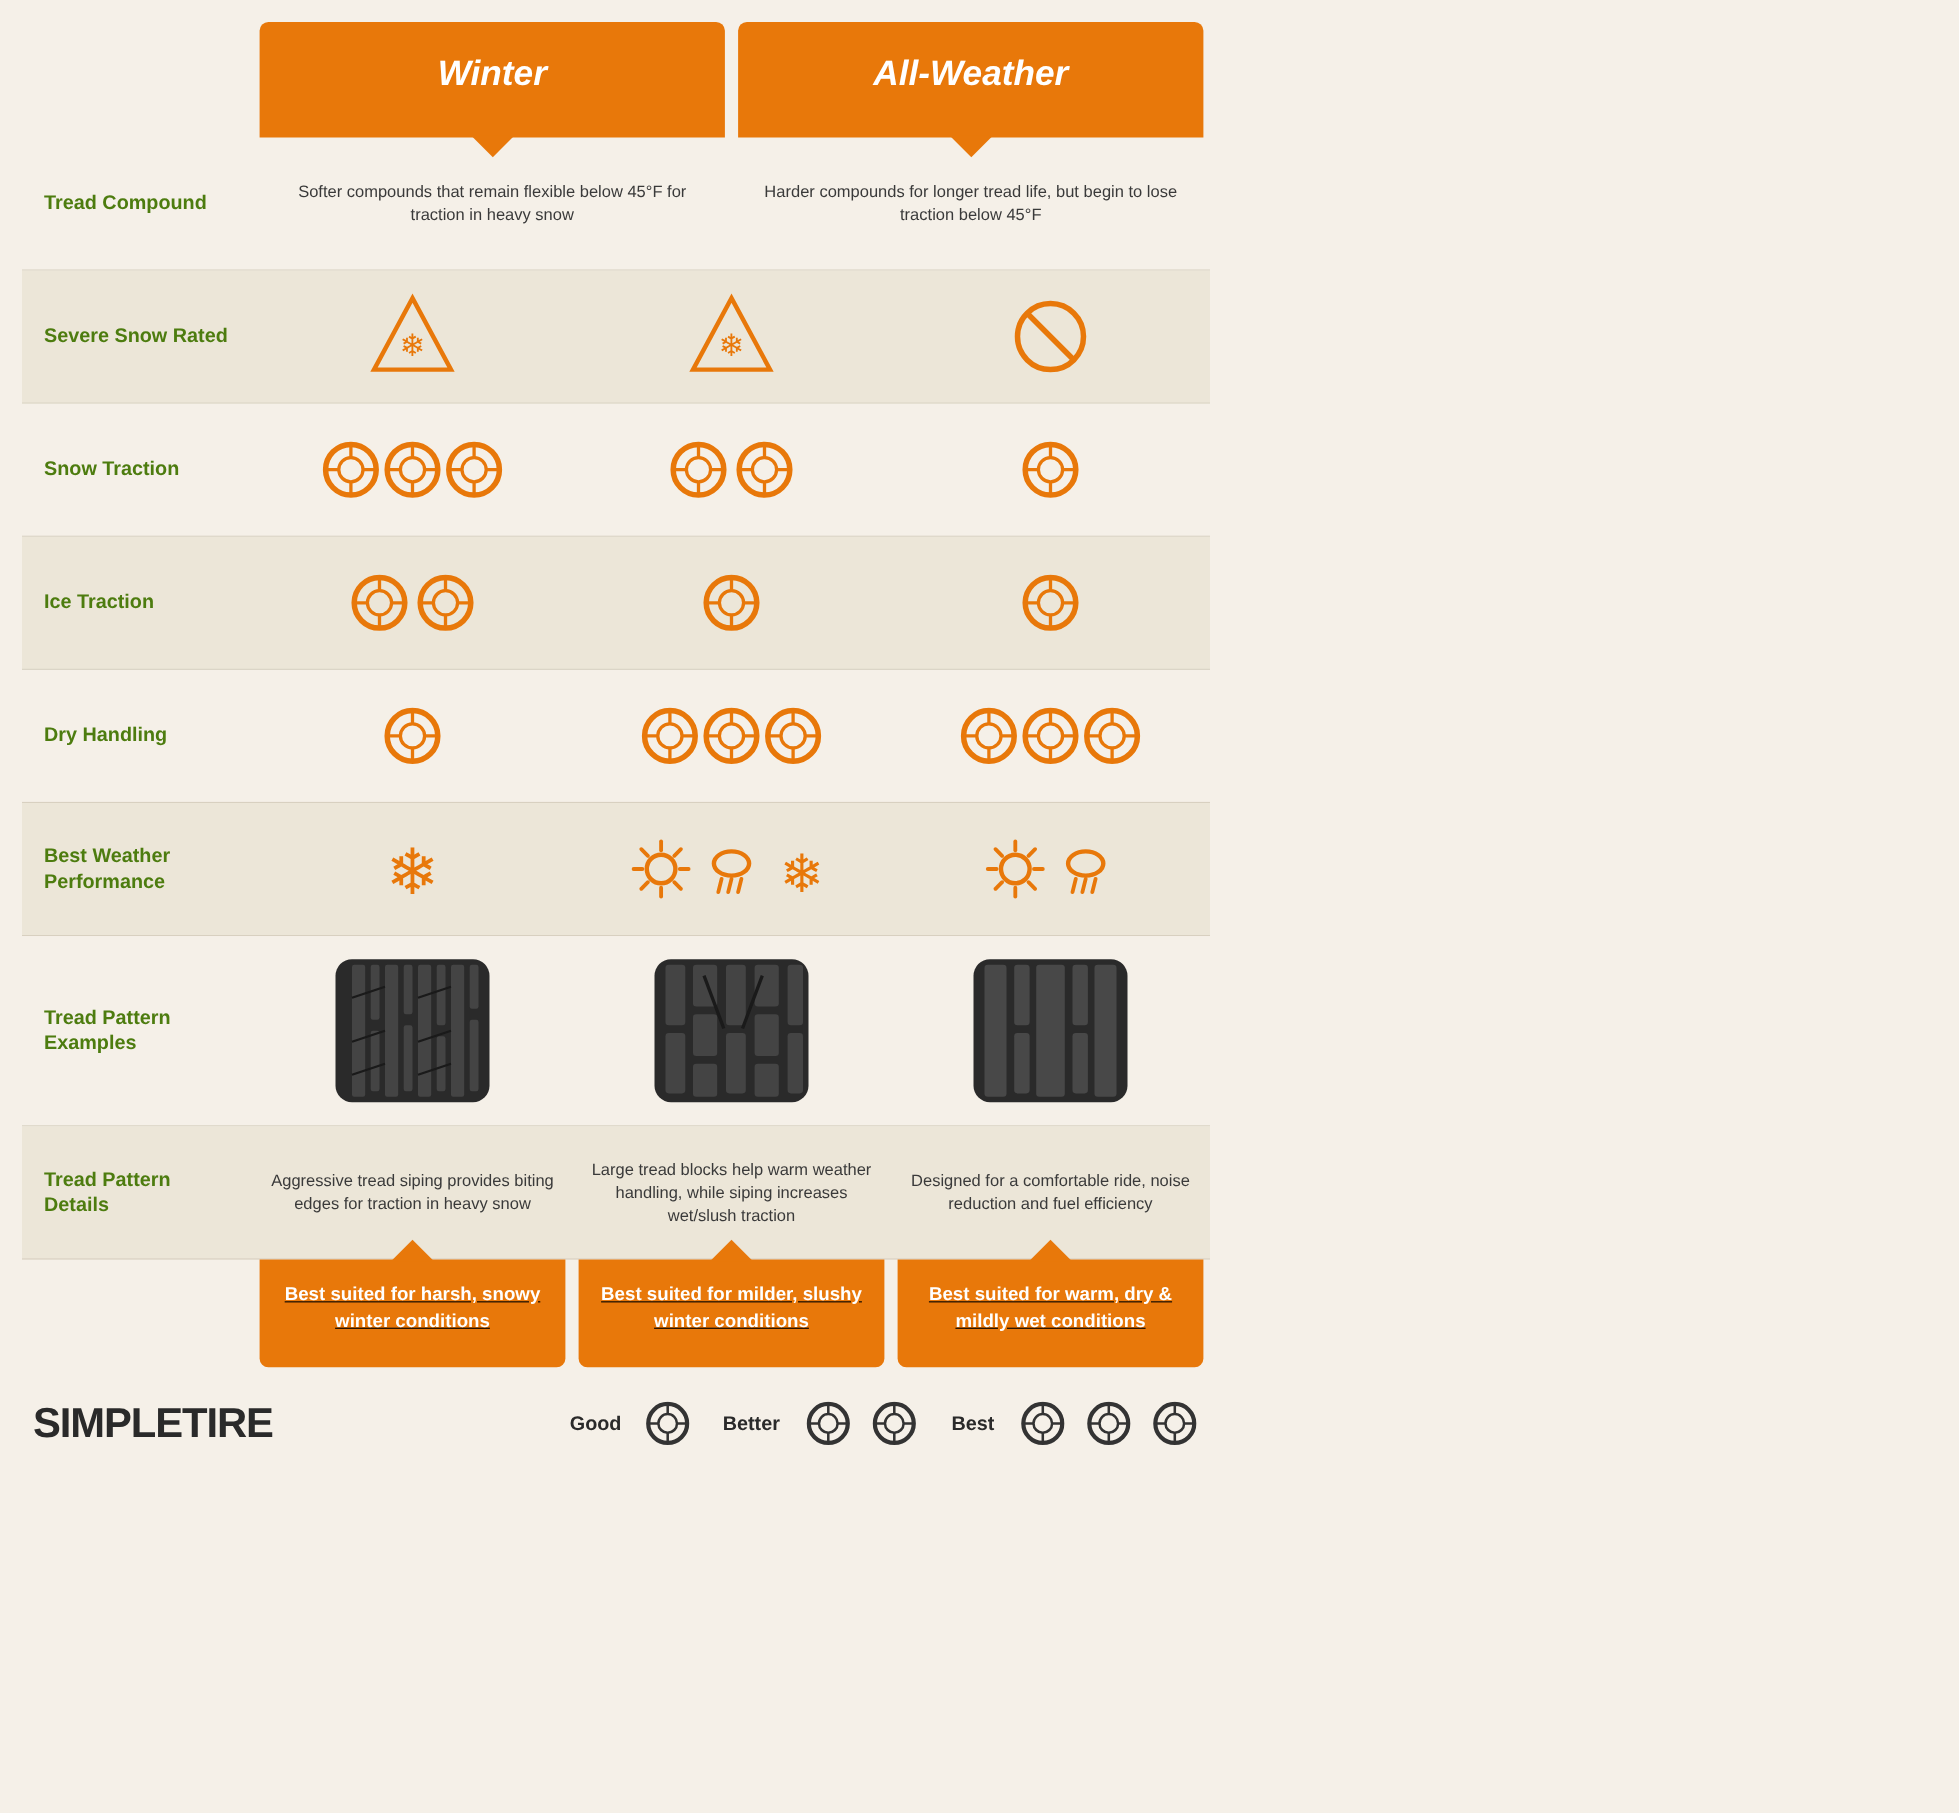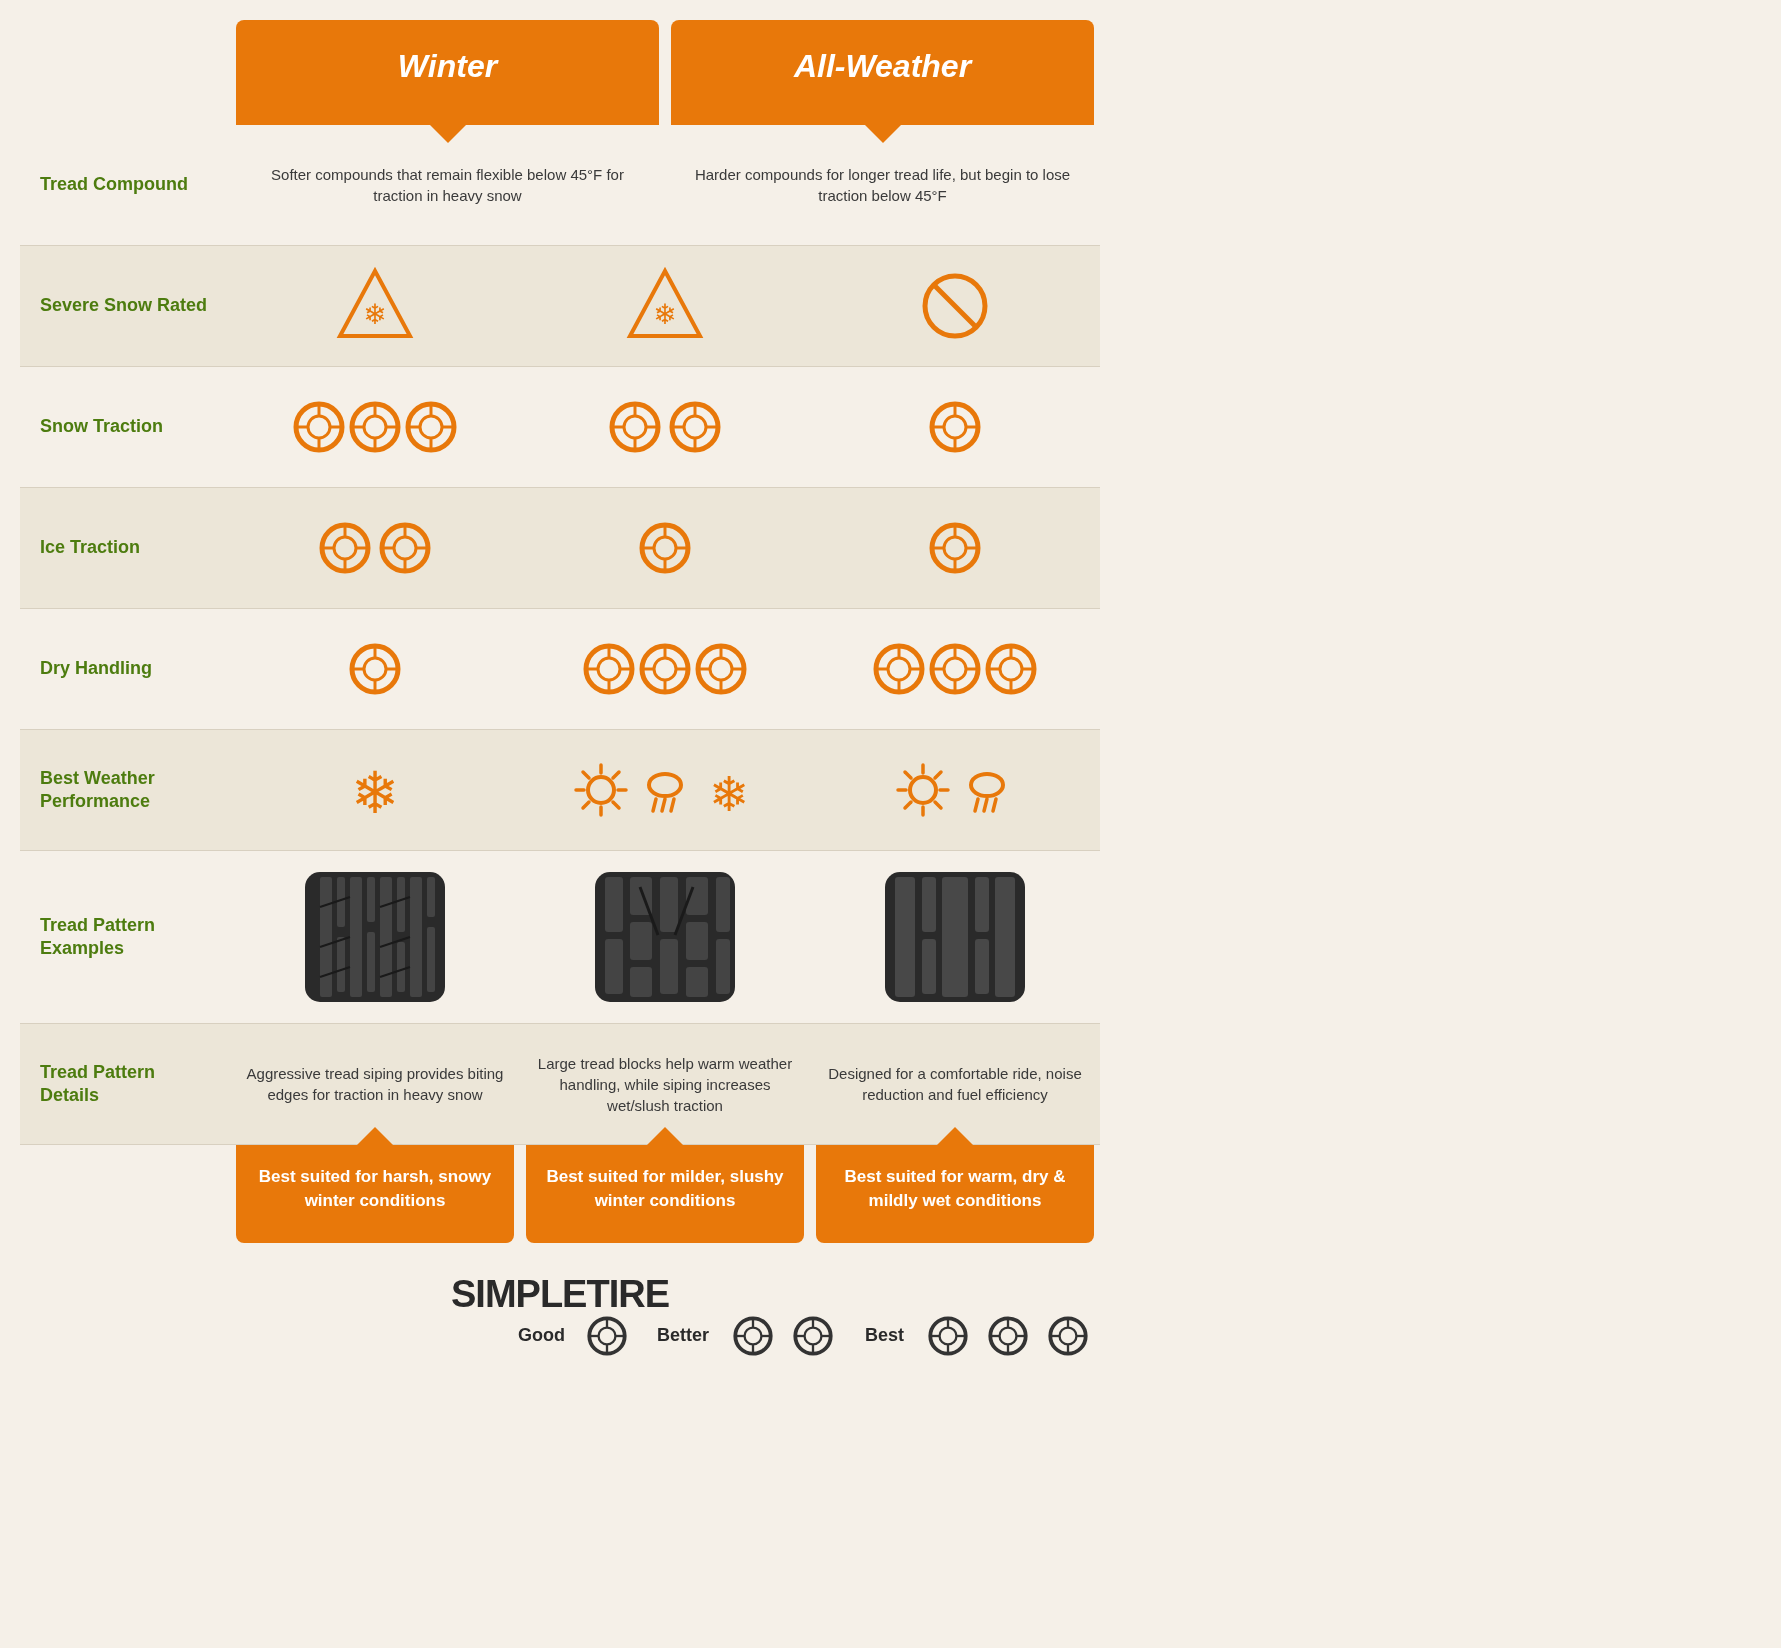--- a/index.html
+++ b/index.html
@@ -94,20 +94,21 @@
       text-align: center;
       font-size: 15px;
       color: #3a3a3a;
       line-height: 1.4;
     }
 
     
     .footer-row {
       display: flex;
       margin-left: 210px;
+      text-decoration: underline;
     }
 
     .footer-cell {
       flex: 1;
       margin: 0 6px;
       background: #e8780a;
       color: white;
       font-weight: 800;
       font-size: 17px;
       text-align: center;
@@ -129,21 +130,20 @@
       border-right: 20px solid transparent;
       border-bottom: 20px solid #e8780a;
     }
 
     
     .bottom-section {
       display: flex;
       align-items: center;
       margin-top: 30px;
       padding: 0 10px;
-      flex-direction: column;
     }
 
     .brand-logo {
       font-size: 38px;
       font-weight: 900;
       color: #2a2a2a;
       letter-spacing: -1px;
       flex: 0 0 auto;
     }
 

